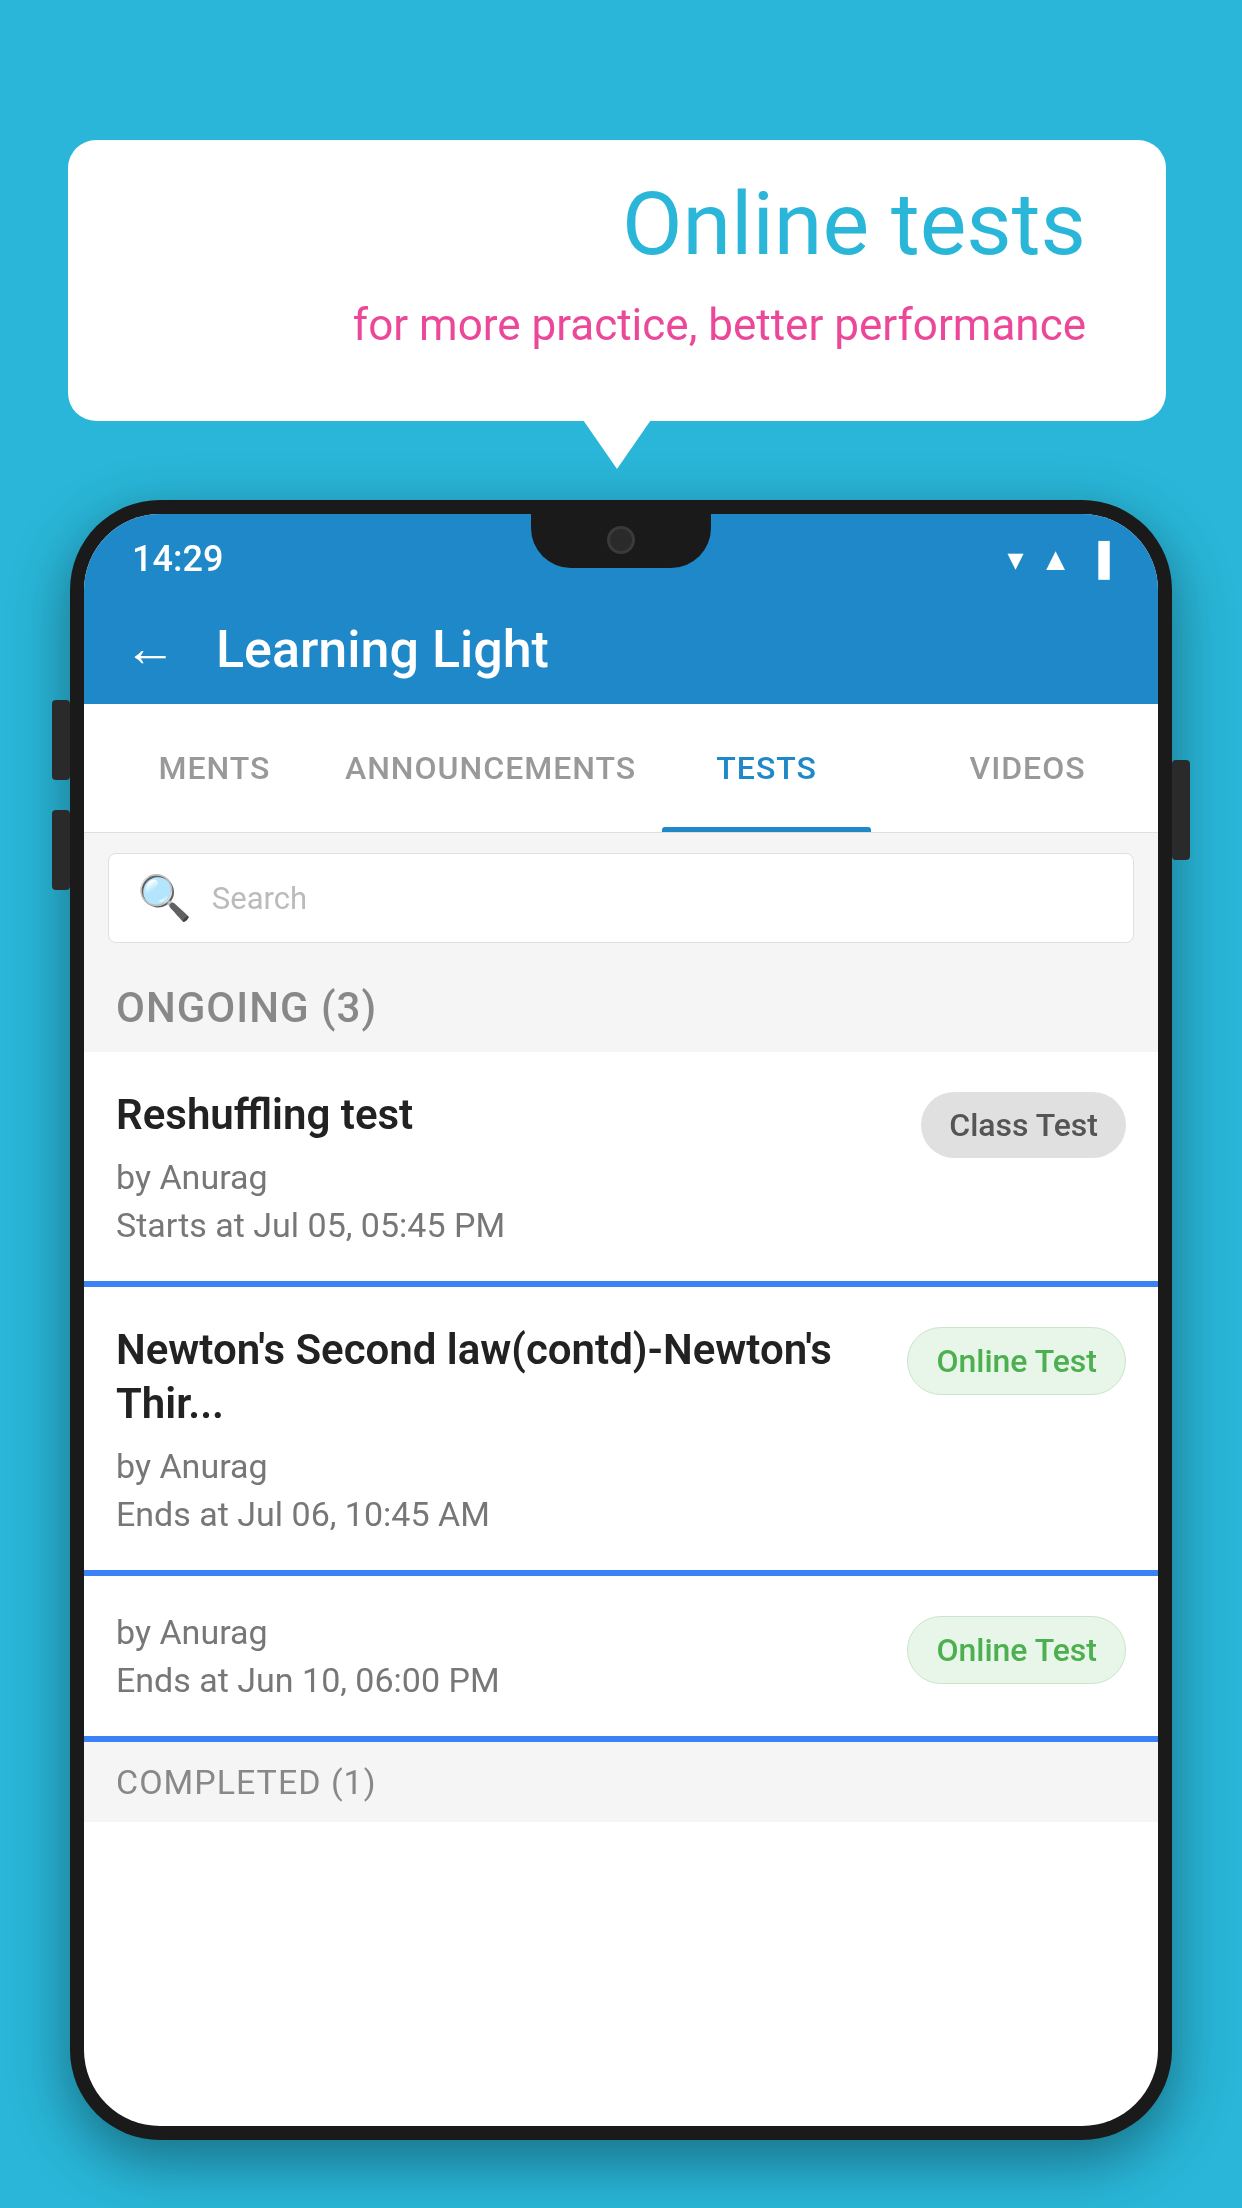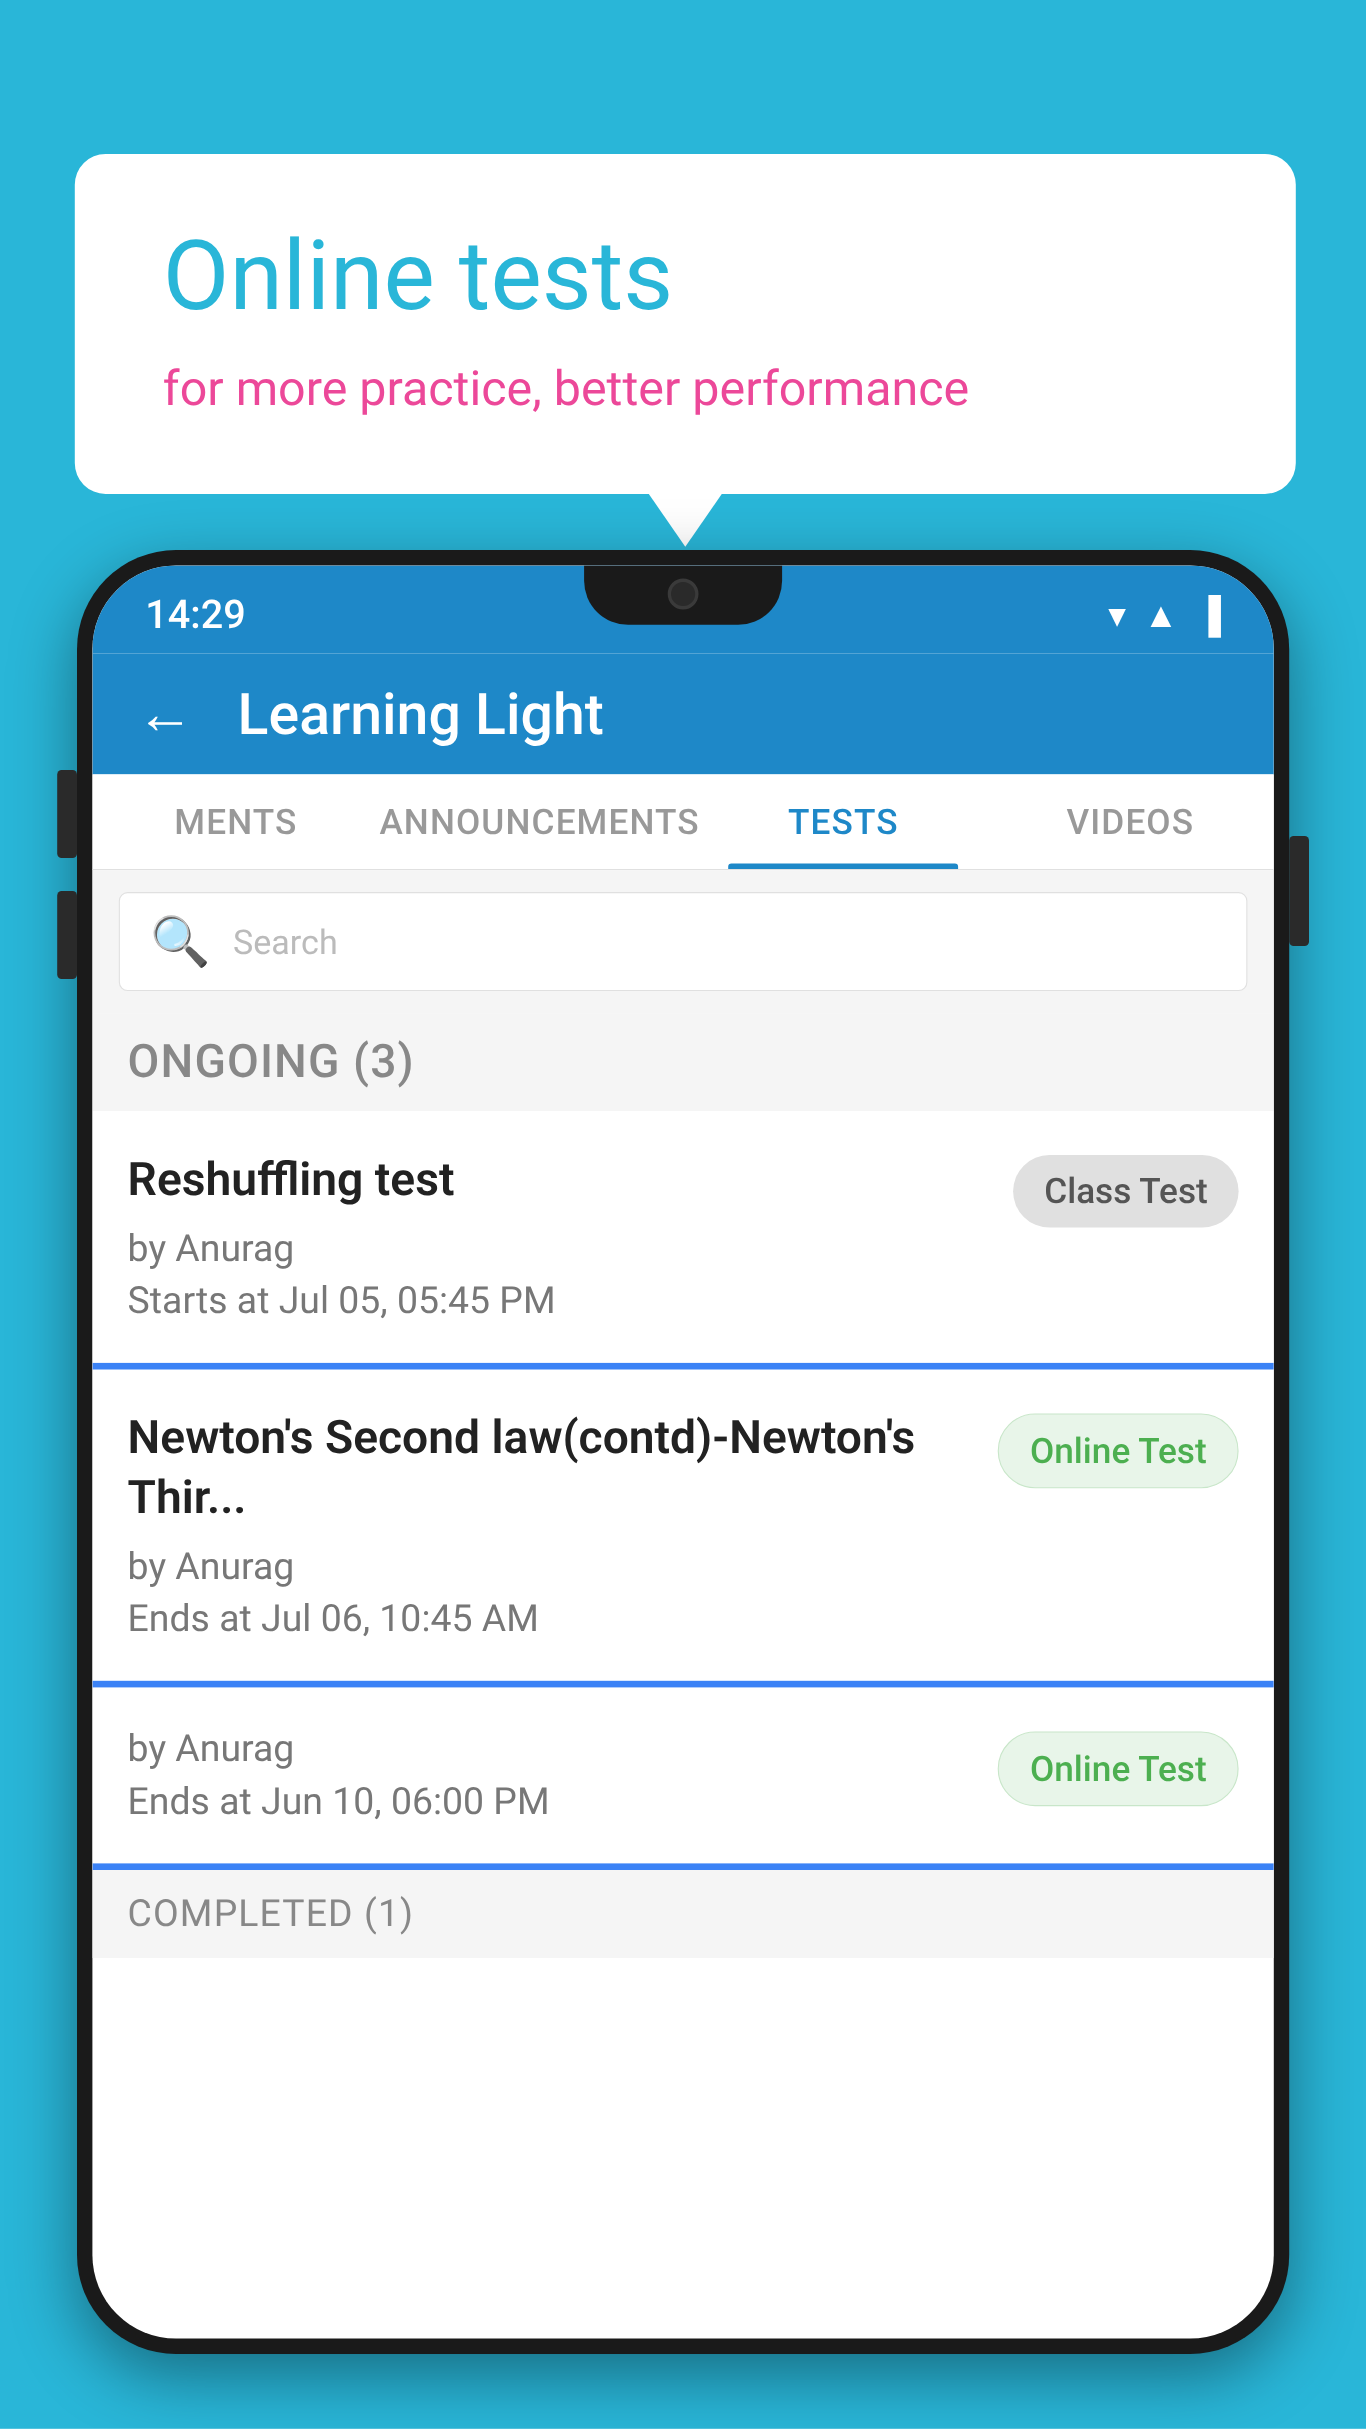--- a/index.html
+++ b/index.html
@@ -11,25 +11,25 @@
       font-family: 'Roboto', Arial, sans-serif;
       overflow: hidden;
       position: relative;
     }
 
     
     .speech-bubble {
       position: absolute;
       top: 140px;
       left: 68px;
-      right: 64px;
+      right: 76px;
       background: white;
       border-radius: 28px;
-      padding: 60px 80px 70px;
-      text-align: left;
+      padding: 32px 80px 70px;
+      text-align: right;
     }
 
     .speech-bubble::after {
       content: '';
       position: absolute;
       bottom: -48px;
       left: 50%;
       transform: translateX(-50%);
       border-left: 36px solid transparent;
       border-right: 36px solid transparent;
@@ -150,21 +150,21 @@
       font-size: 52px;
       font-weight: 500;
     }
 
     
     .tabs-bar {
       background: white;
       display: flex;
       align-items: center;
       border-bottom: 1px solid #e0e0e0;
-      height: 87px;
+      height: 129px;
       overflow: hidden;
     }
 
     .tab-item {
       flex: 1;
       display: flex;
       align-items: center;
       justify-content: center;
       height: 100%;
       font-size: 32px;

